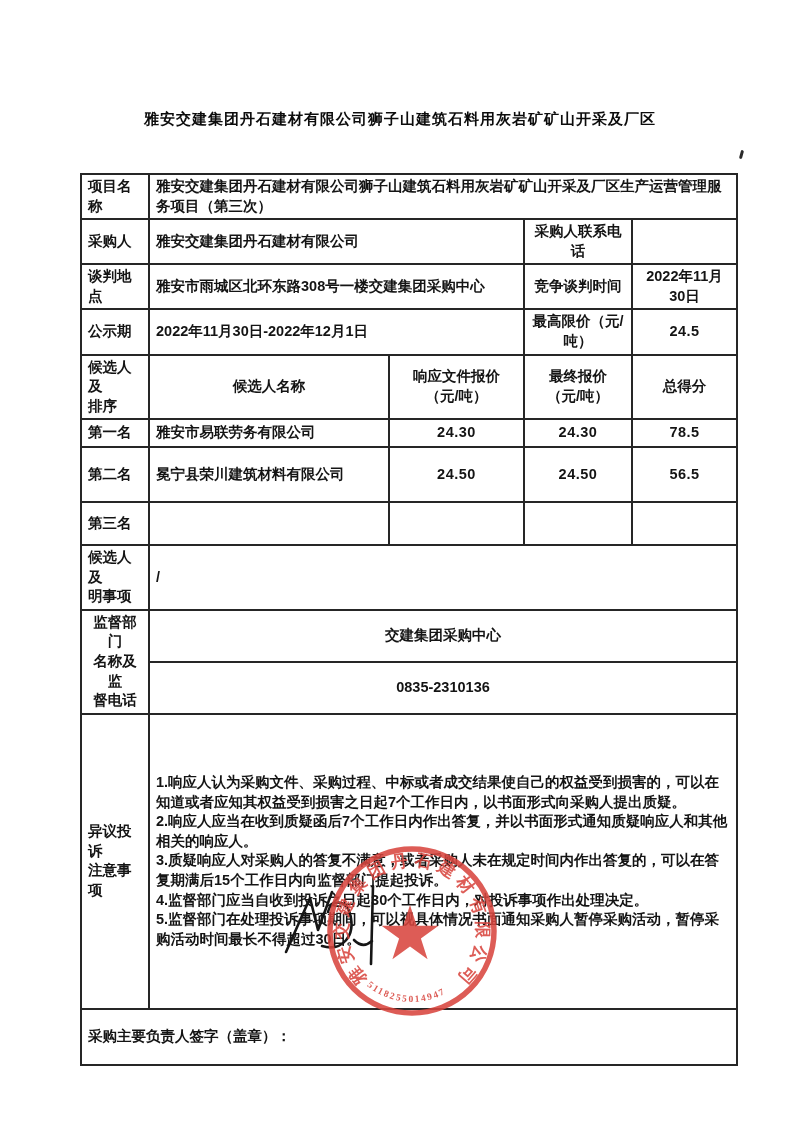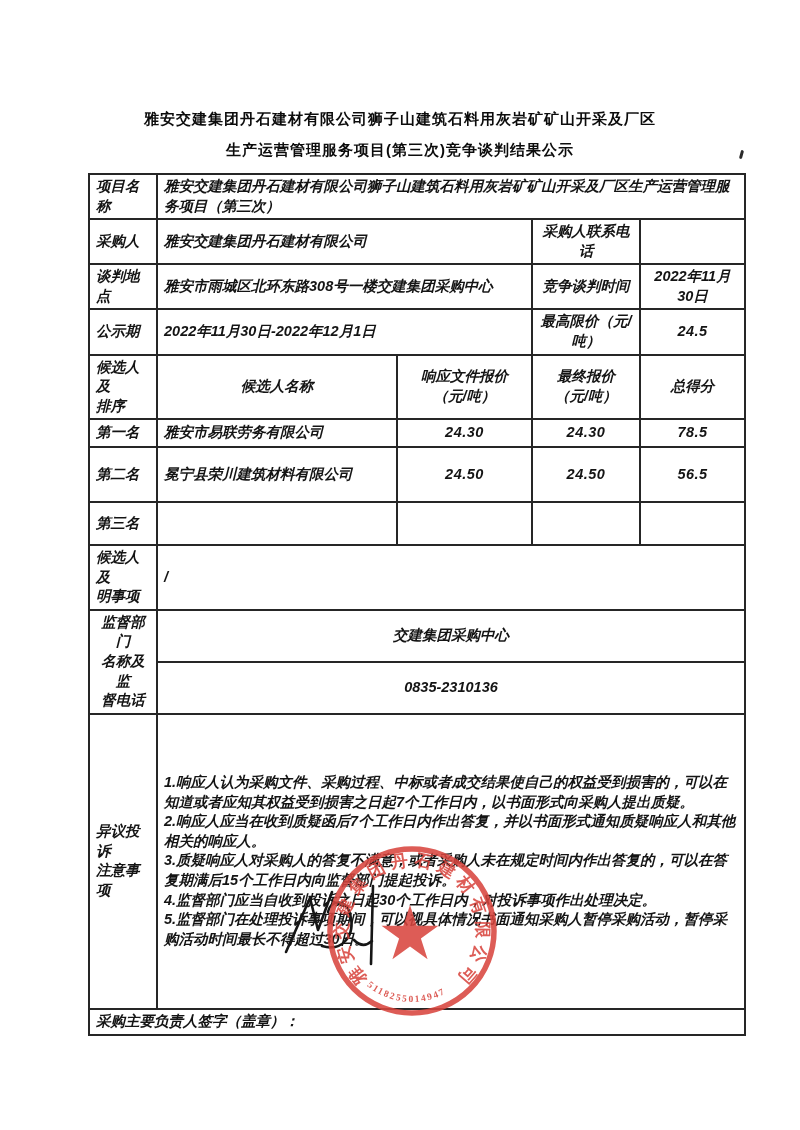--- a/index.html
+++ b/index.html
@@ -18,25 +18,24 @@
     top: 103px; left: 36px; right: 36px;
     text-align: center;
     font-size: 15px;
     font-weight: 700;
     line-height: 31px;
     letter-spacing: 1px;
     color: #0c0c0c;
   }
   table.main {
     position: absolute;
-    left: 88px; top: 173px;
+    left: 80px; top: 173px;
     width: 656px;
     border-collapse: collapse;
     table-layout: fixed;
-    font-style: italic;
   }
   table.main td {
     border: 2px solid #262626;
     font-size: 14.5px;
     font-weight: 700;
     color: #141414;
     padding: 2px 6px;
     vertical-align: middle;
     line-height: 1.35;
     overflow: hidden;
@@ -61,21 +60,20 @@
     border-radius: 2px; transform: rotate(15deg);
   }
 </style>
 </head>
 <body>
 
 <div class="page">
 
   <div class="doc-title">
     <div>雅安交建集团丹石建材有限公司狮子山建筑石料用灰岩矿矿山开采及厂区</div>
-    <div>生产运营管理服务项目(第三次)竞争谈判结果公示</div>
   </div>
 
   <div class="ink-speck"></div>
 
   <table class="main">
     <colgroup>
       <col style="width:68px">
         <col style="width:240px">
         <col style="width:135px">
         <col style="width:108px">
@@ -158,21 +156,21 @@
         <td colspan="4" class="notice">1.响应人认为采购文件、采购过程、中标或者成交结果使自己的权益受到损害的，可以在
 知道或者应知其权益受到损害之日起7个工作日内，以书面形式向采购人提出质疑。
 2.响应人应当在收到质疑函后7个工作日内作出答复，并以书面形式通知质疑响应人和其他
 相关的响应人。
 3.质疑响应人对采购人的答复不满意，或者采购人未在规定时间内作出答复的，可以在答
 复期满后15个工作日内向监督部门提起投诉。
 4.监督部门应当自收到投诉之日起30个工作日内，对投诉事项作出处理决定。
 5.监督部门在处理投诉事项期间，可以视具体情况书面通知采购人暂停采购活动，暂停采
 购活动时间最长不得超过30日。</td>
       </tr>
-      <tr style="height:26px">
+      <tr style="height:56px">
         <td colspan="5" class="sig-row">采购主要负责人签字（盖章）：</td>
       </tr>
     </tbody>
   </table>
 
   <svg class="sig-svg" width="130" height="95" viewBox="0 0 130 95">
     <g stroke="#161616" stroke-width="2.6" fill="none" stroke-linecap="round" stroke-linejoin="round">
       <path d="M16,74 L40,20 L48,52 L62,14"></path>
       <path d="M52,68 C72,74 86,58 80,36 C76,20 60,22 58,34"></path>
       <path d="M84,62 q9,9 18,1"></path>

